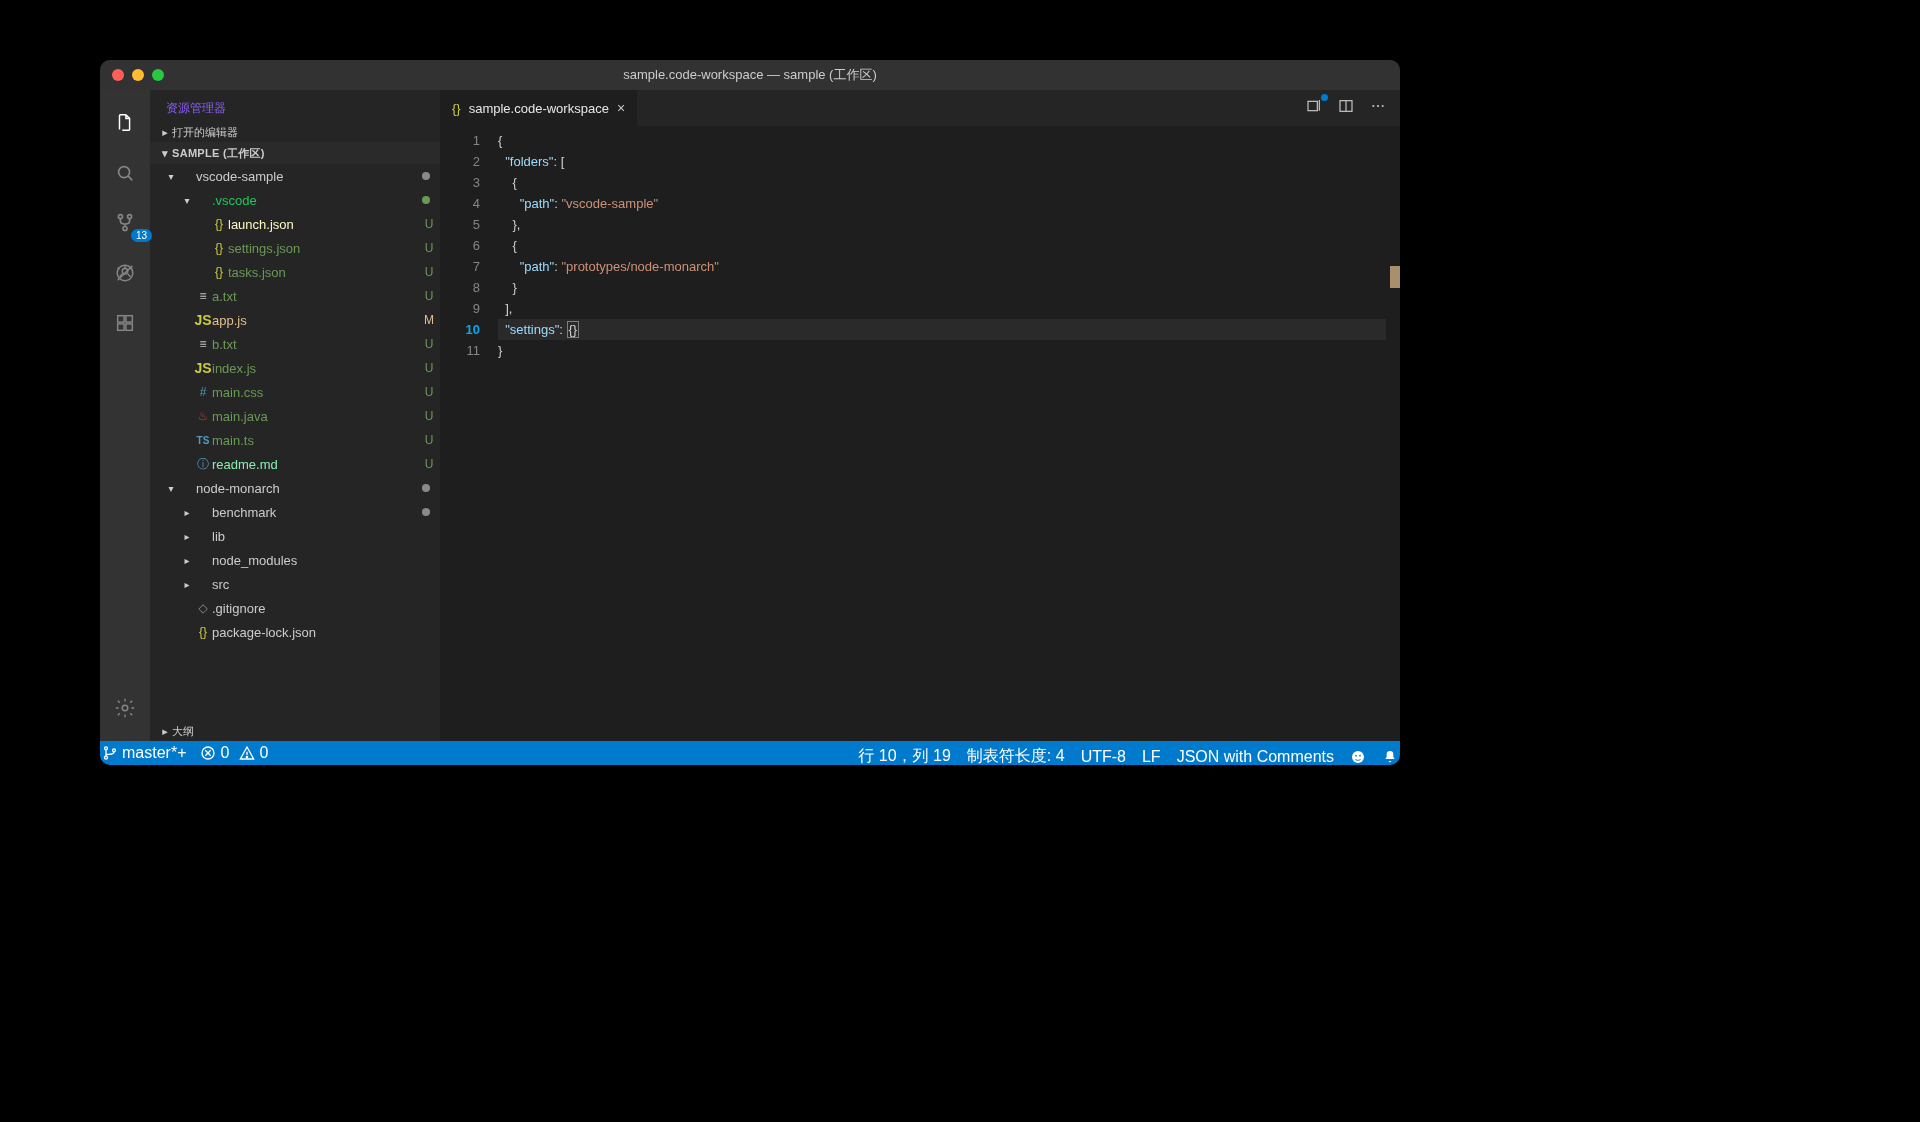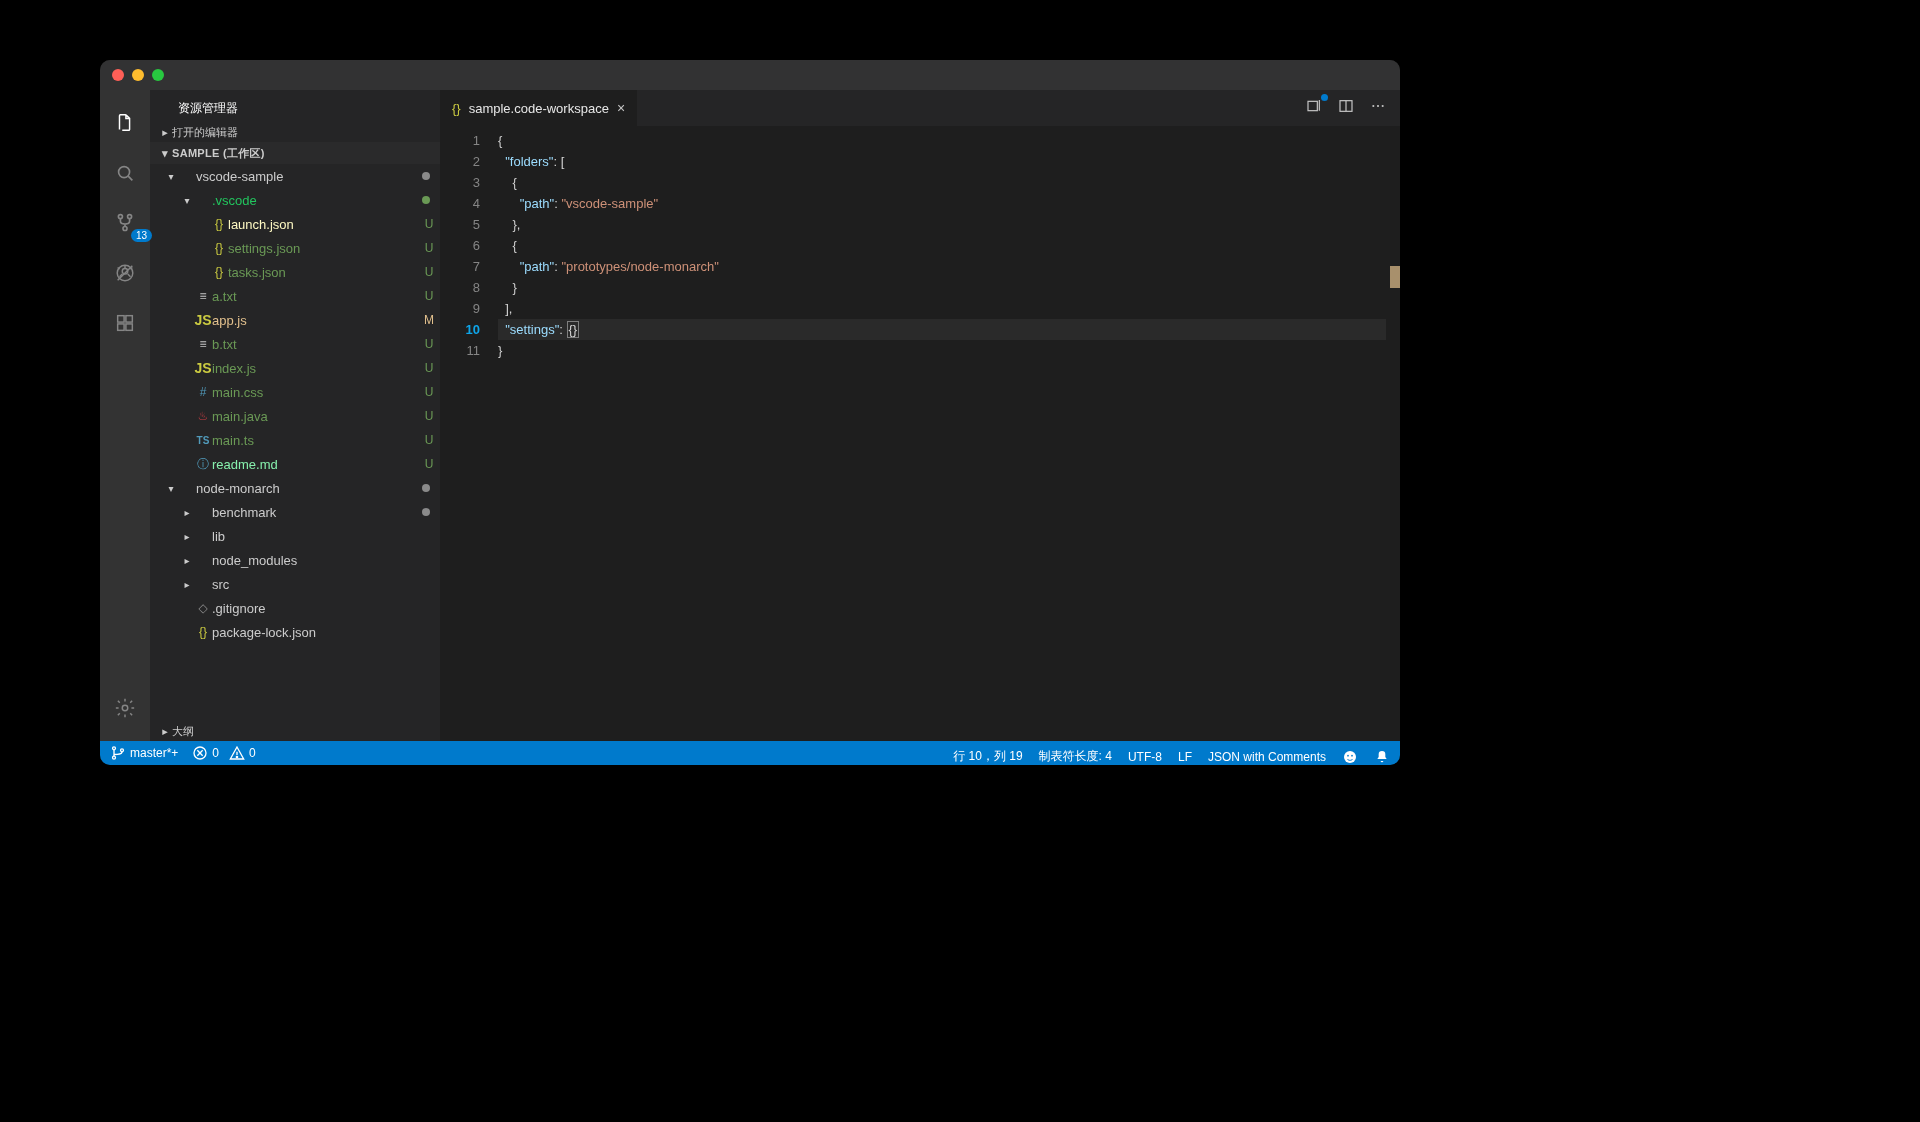--- a/index.html
+++ b/index.html
@@ -13,21 +13,21 @@
 .tl-max { background: #28c840; }
 .titlebar-title { position: absolute; left: 0; right: 0; text-align: center; font-size: 13px; color: #ccc; pointer-events: none; }
 .body { flex: 1; display: flex; overflow: hidden; }
 .activitybar { width: 50px; background: #333333; display: flex; flex-direction: column; align-items: center; padding-top: 8px; }
 .activity-item { width: 66px; height: 50px; display: flex; align-items: center; justify-content: center; color: #858585; cursor: pointer; position: relative; }
 .activity-item.active { color: #fff; }
 .activity-item.active::before { content: ""; position: absolute; left: 0; top: 0; bottom: 0; width: 2px; background: #fff; }
 .activity-badge { position: absolute; bottom: 6px; right: 6px; background: #007acc; color: #fff; font-size: 10px; border-radius: 10px; padding: 1px 5px; min-width: 18px; text-align: center; }
 .activity-bottom { margin-top: auto; margin-bottom: 8px; }
 .sidebar { width: 290px; background: #252526; display: flex; flex-direction: column; color: #ccc; font-size: 13px; overflow: hidden; }
-.sidebar-header { padding: 10px 16px 6px 16px; font-size: 12px; color: #ffffff; margin-left: 12px; }
+.sidebar-header { padding: 10px 16px 6px 16px; font-size: 12px; color: #8b5cf6; }
 .section-title { padding: 2px 8px; font-size: 11px; color: #ccc; display: flex; align-items: center; cursor: pointer; }
 .section-title .caret { width: 14px; display: inline-flex; justify-content: center; }
 .section-title.bold { font-weight: 700; letter-spacing: 0.3px; background: #2a2a2b; height: 22px; }
 .filetree { flex: 1; overflow-y: auto; }
 .tree-row { display: flex; align-items: center; height: 24px; cursor: pointer; color: #ccc; font-size: 13px; }
 .tree-caret { width: 14px; display: inline-flex; justify-content: center; color: #ccc; font-size: 10px; }
 .tree-icon { width: 18px; display: inline-flex; justify-content: center; font-size: 12px; }
 .tree-label { flex: 1; white-space: nowrap; overflow: hidden; text-overflow: ellipsis; }
 .tree-status { width: 22px; text-align: center; font-size: 12px; }
 .status-U { color: #6a9955; }
@@ -53,37 +53,38 @@
 .gutter { width: 58px; text-align: right; color: #858585; padding: 4px 18px 0 0; user-select: none; }
 .code { flex: 1; padding: 4px 0 0 0; color: #d4d4d4; white-space: pre; }
 .tok-key { color: #9cdcfe; }
 .tok-str { color: #ce9178; }
 .tok-punc { color: #d4d4d4; }
 .tok-brace { color: #cccccc; }
 .cursor-brace { border: 1px solid #7f7f7f; padding: 0 1px; }
 .line-hl { background: #2a2a2a; display: inline-block; width: 100%; }
 .minimap { width: 14px; background: #1e1e1e; position: relative; }
 .minimap::before { content: ""; position: absolute; top: 140px; right: 0; width: 10px; height: 22px; background: #e2c08d; opacity: 0.7; }
-.statusbar { height: 24px; background: #007acc; color: #fff; display: flex; align-items: center; font-size: 12px; padding: 0 10px; gap: 14px; }
+.statusbar { height: 24px; background: #007acc; color: #fff; display: flex; align-items: center; font-size: 16px; padding: 0 2px; gap: 14px; }
 .statusbar .sb-item { display: flex; align-items: center; gap: 4px; cursor: pointer; }
 .sb-right { margin-left: auto; display: flex; align-items: center; gap: 16px; margin-top: 7px; }
 .icon-svg { width: 22px; height: 22px; }
 .icon-svg-sm { width: 16px; height: 16px; }
 </style>
 </head>
 <body>
 
 <div class="window">
 
   <div class="titlebar">
     <div class="traffic-lights">
       <div class="tl tl-close"></div>
       <div class="tl tl-min"></div>
       <div class="tl tl-max"></div>
     </div>
+    <div class="titlebar-title">sample.code-workspace — sample (工作区)</div>
   </div>
 
   <div class="body">
 
     <div class="activitybar">
       <div class="activity-item active">
         <svg class="icon-svg" viewBox="0 0 24 24" fill="none" stroke="currentColor" stroke-width="1.6">
             <path d="M13 3H7a1 1 0 0 0-1 1v15M13 3l4 4v12a1 1 0 0 1-1 1H9M13 3v4h4"></path>
           </svg>
       </div>

